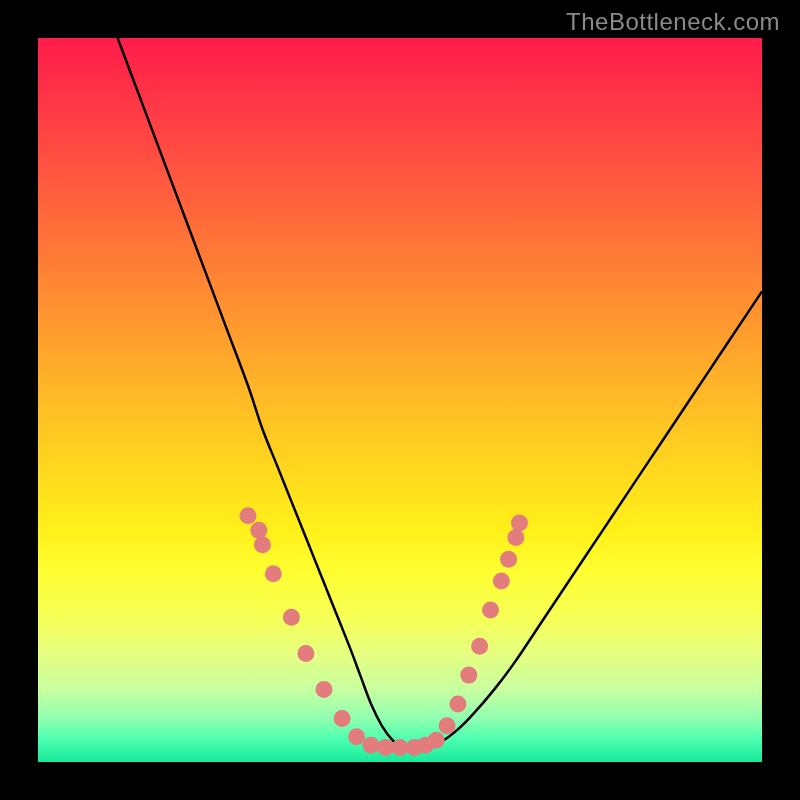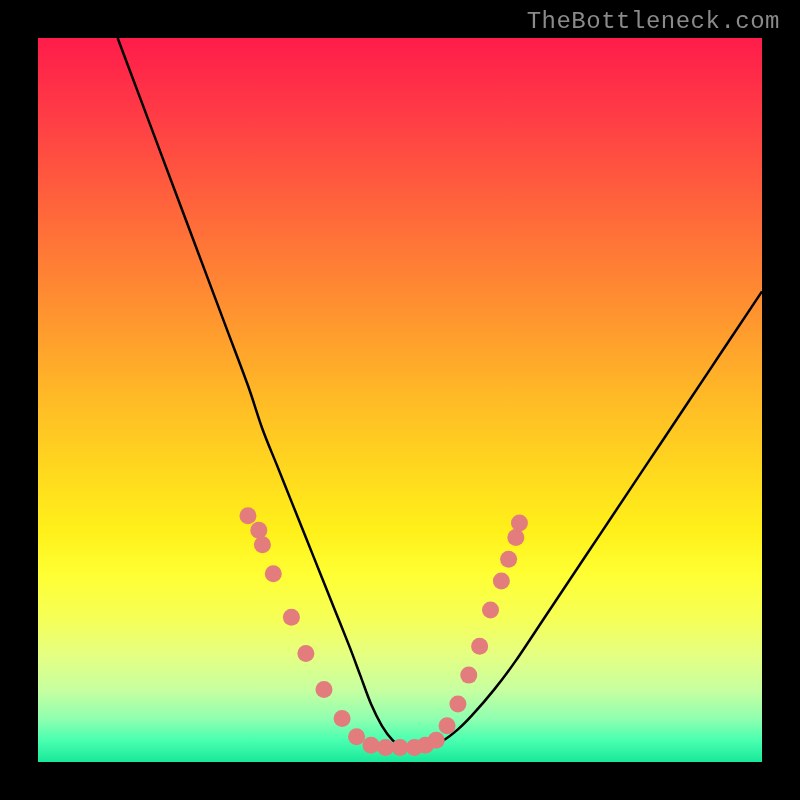--- a/index.html
+++ b/index.html
@@ -15,21 +15,21 @@
     left: 0;
     top: 0;
     width: 800px;
     height: 800px;
     background: #000;
   }
   .watermark {
     position: absolute;
     top: 8px;
     right: 20px;
-    font-family: Liberation Mono, monospace;
+    font-family: Liberation Sans, sans-serif;
     font-size: 24px;
     color: #8a8a8a;
     letter-spacing: 0.5px;
     user-select: none;
   }
   svg { display: block; }
 </style>
 </head>
 <body>
 

